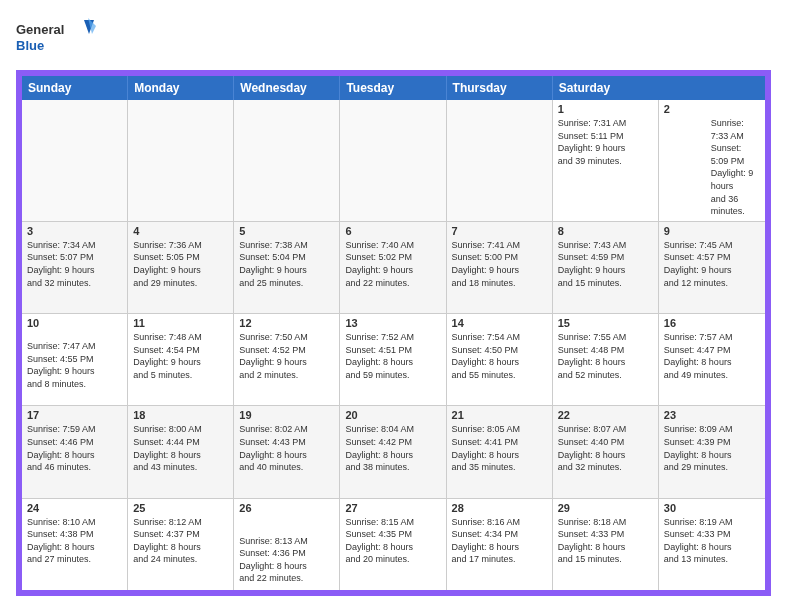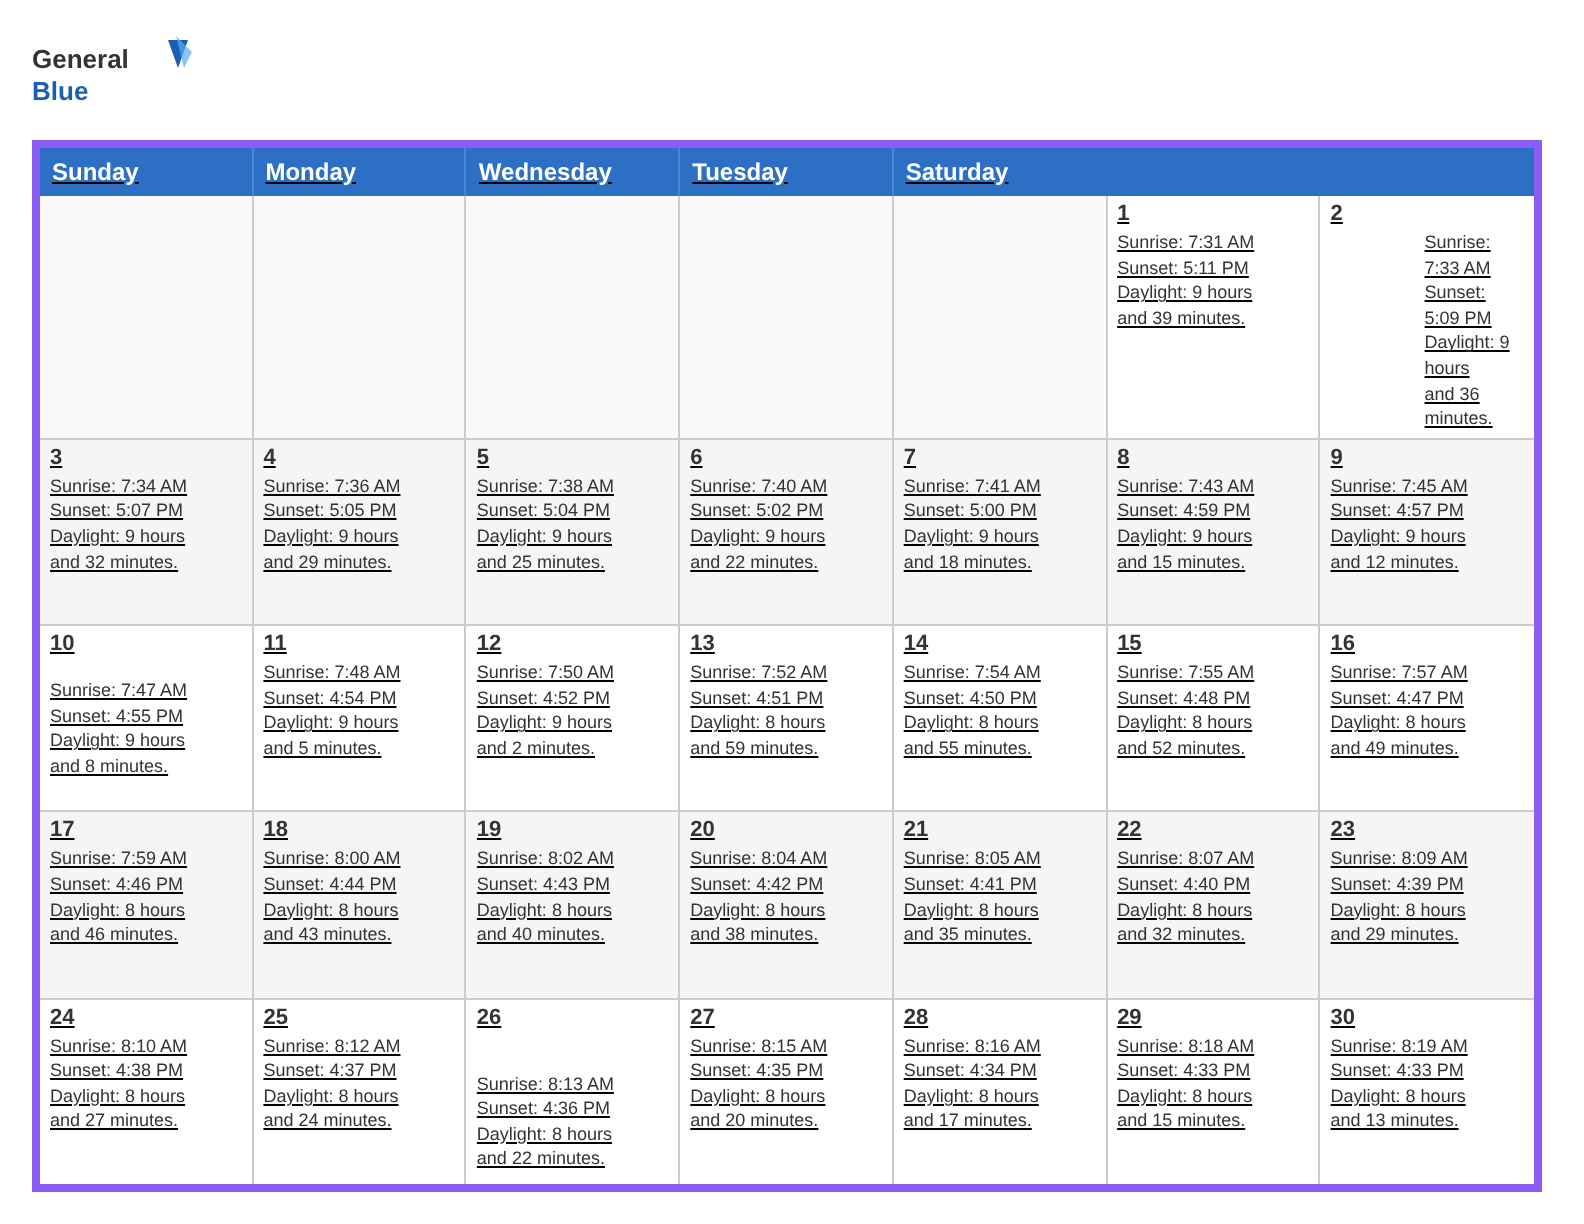--- a/index.html
+++ b/index.html
@@ -9,21 +9,20 @@
       width: 792px;
       height: 612px;
       overflow: hidden;
     }
     .page {
       width: 787px;
       height: 612px;
       padding: 16px;
       display: flex;
       flex-direction: column;
-      text-decoration: underline;
     }
     .header {
       display: flex;
       justify-content: space-between;
       align-items: flex-start;
       margin-bottom: 10px;
     }
     .logo {
       display: flex;
       align-items: center;
@@ -38,21 +37,21 @@
       color: #333;
     }
     .location {
       font-size: 16px;
       color: #555;
     }
     .calendar {
       flex: 1;
       display: flex;
       flex-direction: column;
-      border: 4px solid #8b5cf6;
+      border: 6px solid #8b5cf6;
     }
     .cal-header {
       display: grid;
       grid-template-columns: repeat(7, 1fr);
       background: #2d6fc4;
     }
     .cal-header-cell {
       color: #fff;
       font-weight: bold;
       font-size: 12px;
@@ -114,20 +113,21 @@
       <div class="location"></div>
     </div>
   </div>
 
   <div class="calendar">
     <div class="cal-header">
       <div class="cal-header-cell">Sunday</div>
       <div class="cal-header-cell">Monday</div>
       <div class="cal-header-cell">Wednesday</div>
       <div class="cal-header-cell">Tuesday</div>
+      <div class="cal-header-cell">Thursday</div>
       <div class="cal-header-cell">Saturday</div>
     </div>
     <div class="cal-body" id="cal-body">
     <div class="cal-row">
           <div class="cal-cell empty"></div>
           <div class="cal-cell empty"></div>
           <div class="cal-cell empty"></div>
           <div class="cal-cell empty"></div>
           <div class="cal-cell empty"></div>
           <div class="cal-cell">

